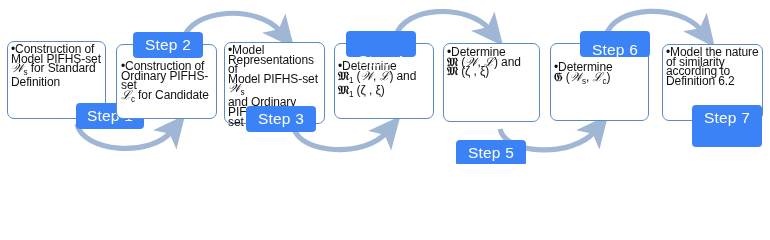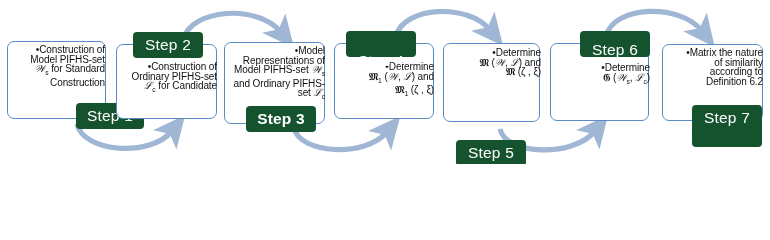--- a/index.html
+++ b/index.html
@@ -16,34 +16,33 @@
   .card{
     position:absolute;
     background:#ffffff;
     border:1.4px solid #5B8BC4;
     border-radius:7px;
     box-sizing:border-box;
   }
   .card-text{
     position:absolute;
     left:5px;right:4px;
-    font-size:10px;
+    font-size:12px;
     line-height:9.6px;
     color:#111111;
     letter-spacing:-0.1px;
-    text-align:right;
   }
   .card-text .bullet{margin-right:0px;}
   .frak{font-family:"DejaVu Serif","Liberation Serif",serif;font-weight:bold;font-style:normal;}
   .cal{font-family:"Liberation Serif","DejaVu Serif",serif;font-style:italic;}
   sub{font-size:68%;}
 
   .label{
     position:absolute;
-    background:#14532d;
+    background:#3b82f6;
     border-radius:4px;
     color:#ffffff;
     font-size:15.5px;
     line-height:22px;
     text-align:center;
     letter-spacing:0.2px;
     box-sizing:border-box;
     font-family:"Liberation Sans","DejaVu Sans",sans-serif;
   }
 </style>
@@ -83,21 +82,21 @@
       <path d="M606,36 C614,5 680,3 702,31" fill="none" stroke="#9FB6D4" stroke-width="5.2" stroke-linecap="butt" marker-end="url(#ah)"></path>
     </g>
   </svg>
 
   <div class="step">
     <div class="card" style="left:7px;top:41px;width:99px;height:78px;"></div>
     <div class="card-text" style="left:11px;top:45px;width:94px;">
       <span class="bullet">•</span><span>Construction of</span><br>
       <span>Model PIFHS-set</span><br>
       <span><span class="cal">𝒲</span><sub>s</sub> for Standard</span><br>
-      <span>Construction</span>
+      <span>Definition</span>
     </div>
     <div class="label" style="left:76px;top:103px;width:68px;height:26px;padding-top:2px;">Step 1</div>
   </div>
 
   <div class="step">
     <div class="card" style="left:116px;top:44px;width:101px;height:75px;"></div>
     <div class="card-text" style="left:121px;top:62px;width:96px;">
       <span class="bullet">•</span><span>Construction of</span><br>
       <span>Ordinary PIFHS-set</span><br>
       <span><span class="cal">ℒ</span><sub>c</sub> for Candidate</span>
@@ -107,21 +106,21 @@
 
   <div class="step">
     <div class="card" style="left:224px;top:42px;width:101px;height:82px;"></div>
     <div class="card-text" style="left:228px;top:46px;width:97px;">
       <span class="bullet">•</span><span>Model</span><br>
       <span>Representations of</span><br>
       <span>Model PIFHS-set <span class="cal">𝒲</span><sub>s</sub></span><br>
       <span>and Ordinary PIFHS-</span><br>
       <span>set <span class="cal">ℒ</span><sub>c</sub></span>
     </div>
-    <div class="label" style="left:246px;top:106px;width:70px;height:26px;padding-top:2px;font-weight:bold;">Step 3</div>
+    <div class="label" style="left:246px;top:106px;width:70px;height:26px;padding-top:2px;">Step 3</div>
   </div>
 
   <div class="step">
     <div class="card" style="left:334px;top:43px;width:100px;height:76px;"></div>
     <div class="card-text" style="left:338px;top:62px;width:96px;">
       <span class="bullet">•</span><span>Determine</span><br>
       <span><span class="frak">𝔐</span><sub>1</sub> (<span class="cal">𝒲</span>, <span class="cal">ℒ</span>) and</span><br>
       <span><span class="frak">𝔐</span><sub>1</sub> (ζ , ξ)</span>
     </div>
     <div class="label" style="left:346px;top:31px;width:70px;height:26px;padding-top:19px;">Step 4</div>
@@ -142,21 +141,21 @@
     <div class="card-text" style="left:554px;top:63px;width:96px;">
       <span class="bullet">•</span><span>Determine</span><br>
       <span><span class="frak">𝔊</span> (<span class="cal">𝒲</span><sub>s</sub>, <span class="cal">ℒ</span><sub>c</sub>)</span>
     </div>
     <div class="label" style="left:580px;top:31px;width:70px;height:26px;padding-top:8px;">Step 6</div>
   </div>
 
   <div class="step">
     <div class="card" style="left:662px;top:44px;width:101px;height:77px;"></div>
     <div class="card-text" style="left:666px;top:48px;width:97px;">
-      <span class="bullet">•</span><span>Matrix the nature</span><br>
+      <span class="bullet">•</span><span>Model the nature</span><br>
       <span>of similarity</span><br>
       <span>according to</span><br>
       <span>Definition 6.2</span>
     </div>
     <div class="label" style="left:692px;top:105px;width:70px;height:42px;padding-top:2px;">Step 7</div>
   </div>
 
 </div>
 
 </body></html>

